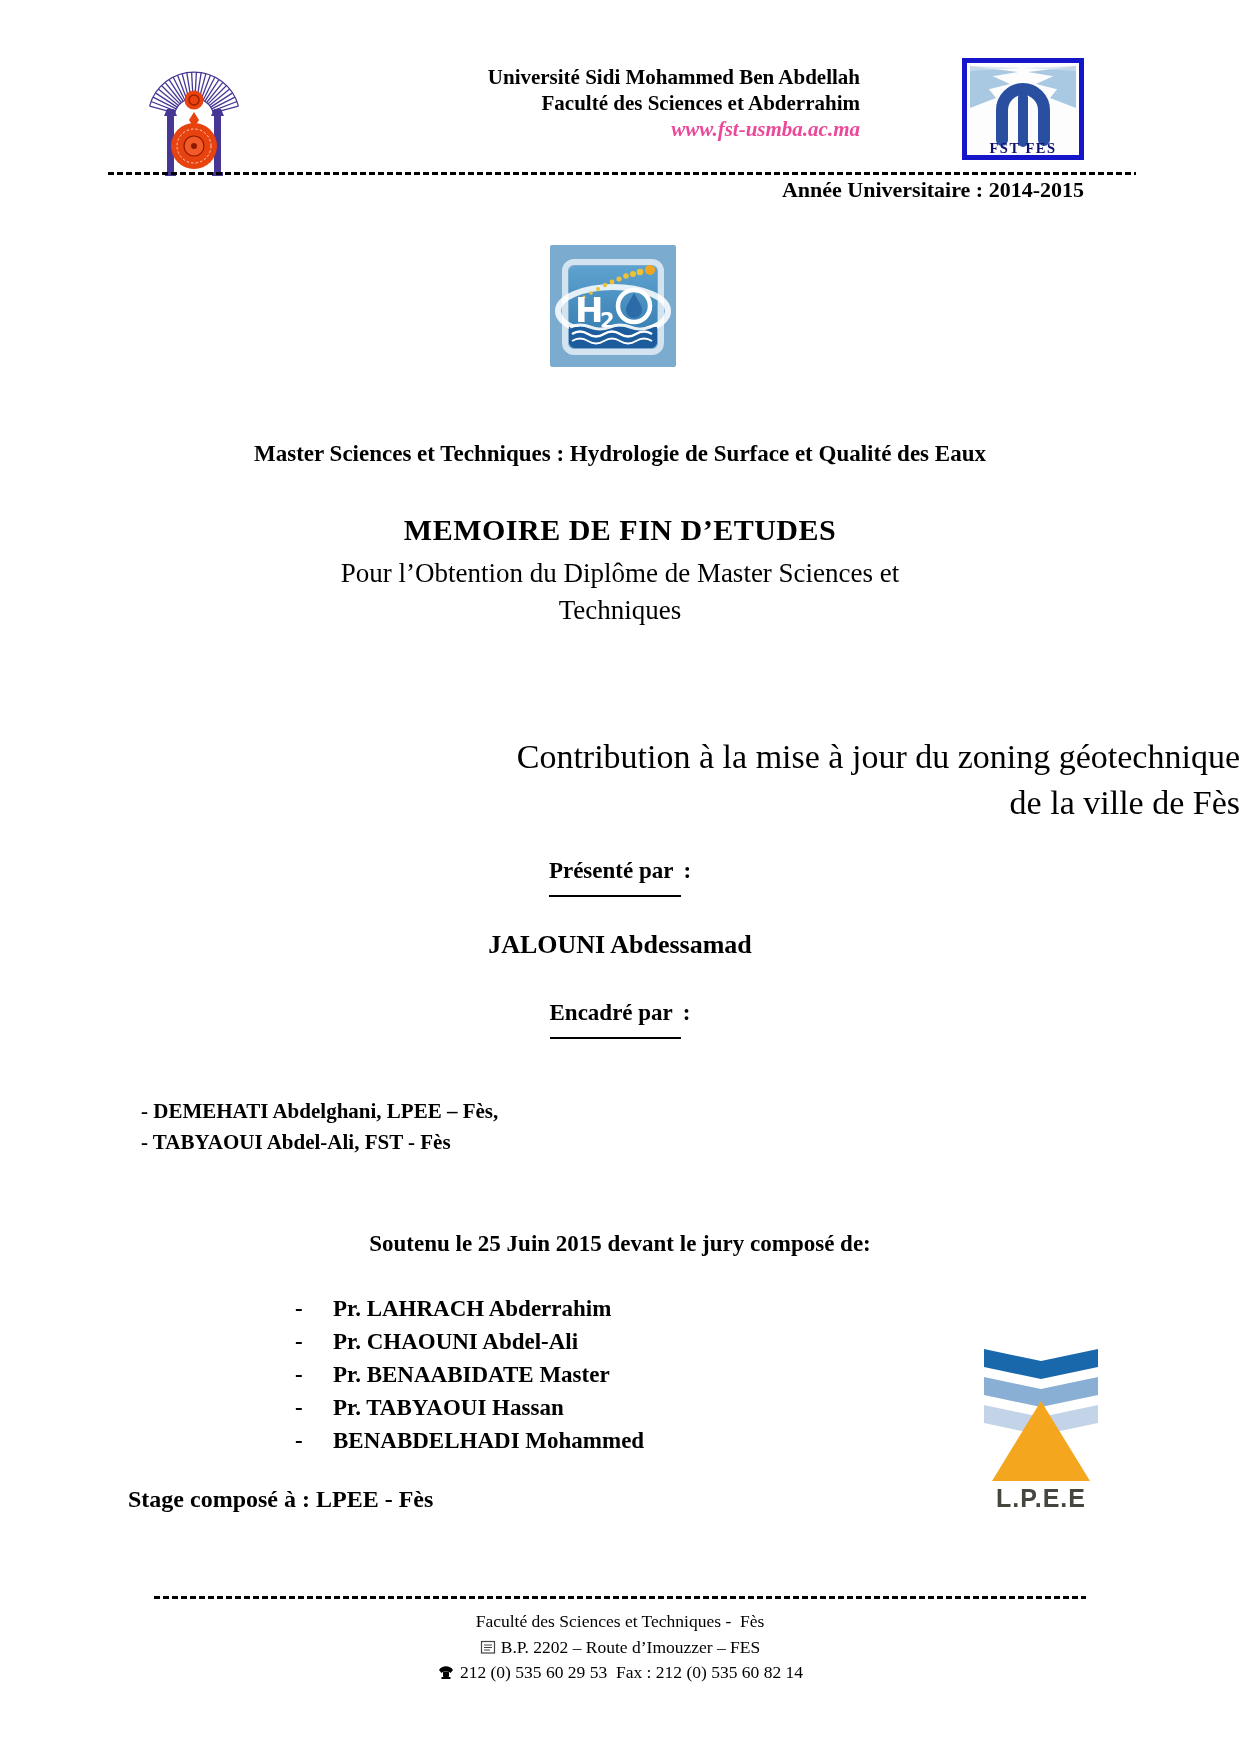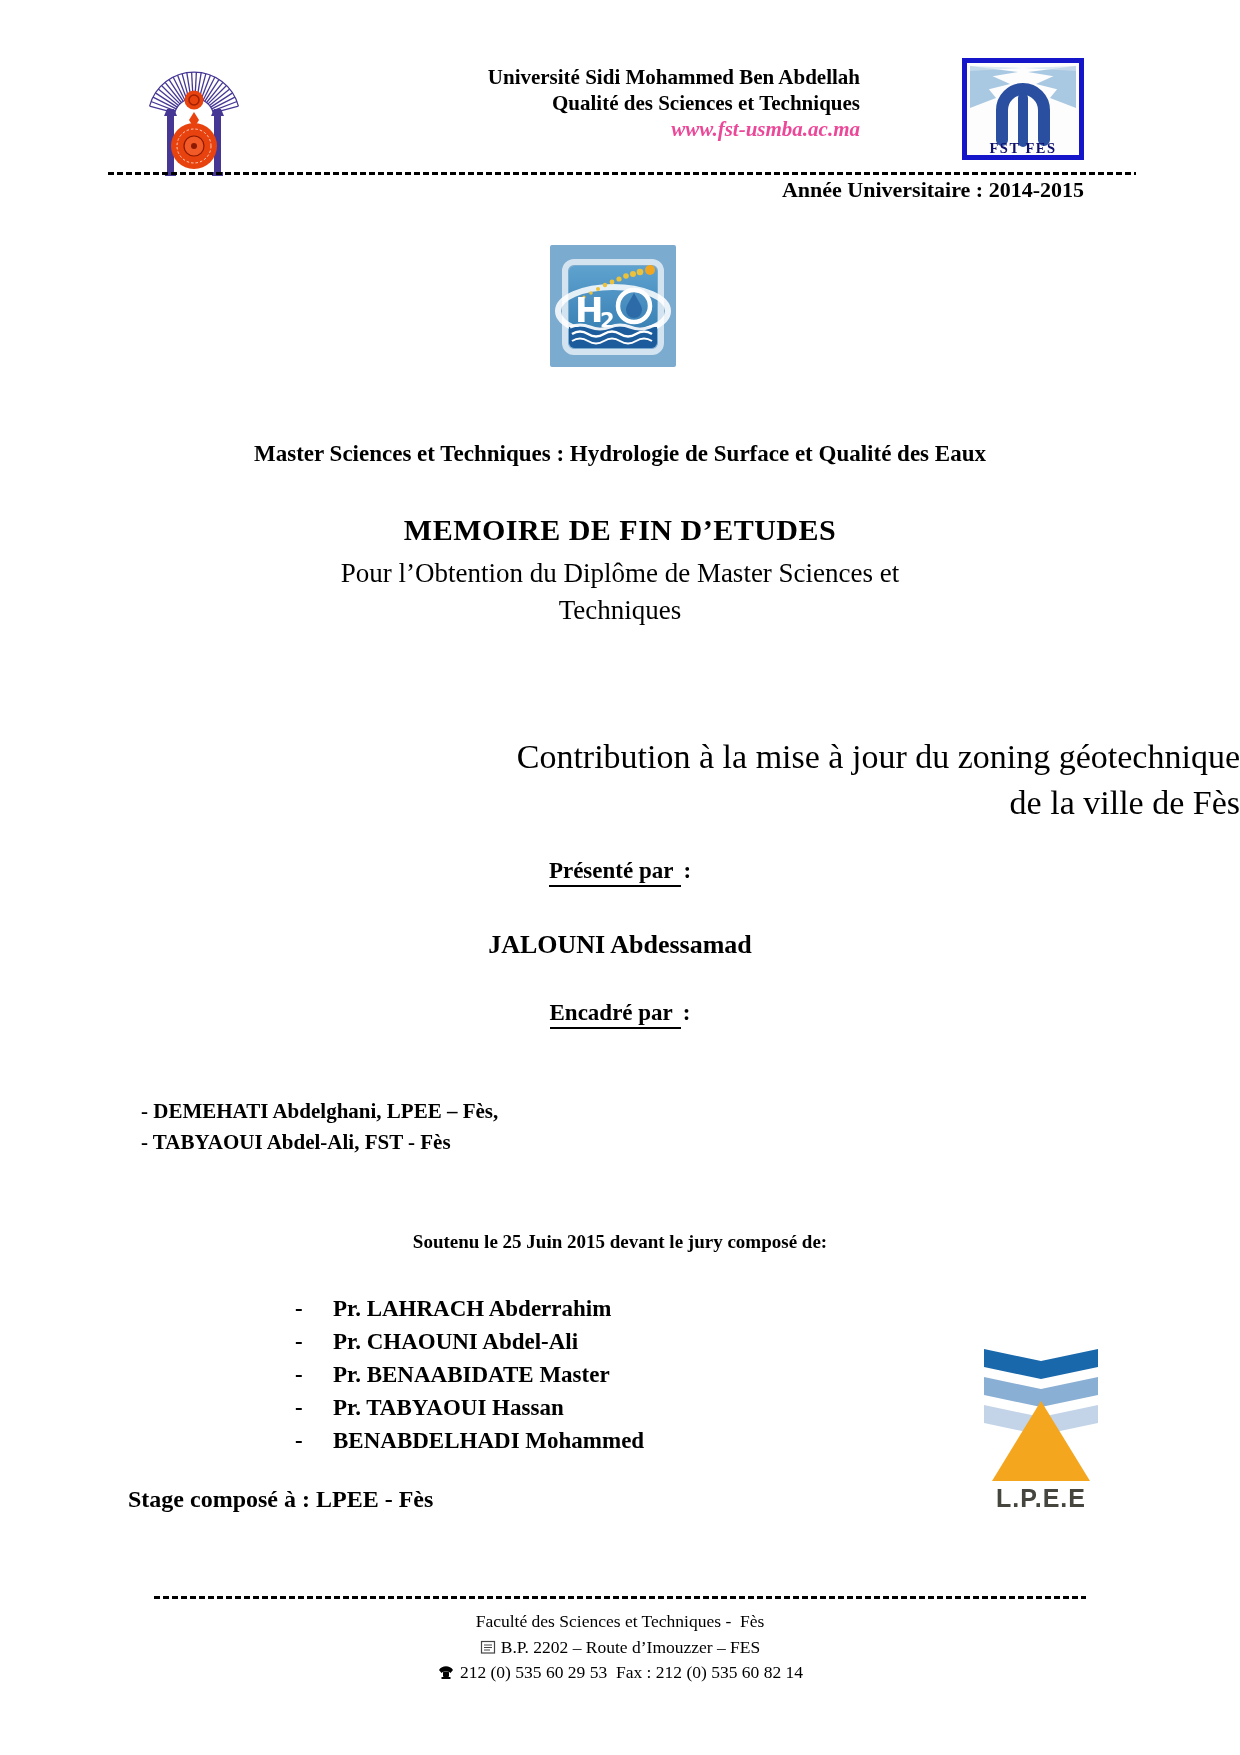--- a/index.html
+++ b/index.html
@@ -23,24 +23,24 @@
 
   
   .program{top:441px;font-size:23px;font-weight:bold;}
   .memoir-heading{top:513px;font-size:30px;font-weight:bold;letter-spacing:.5px;}
   .memoir-sub{top:555px;font-size:27px;line-height:37px;font-weight:normal;}
   .thesis-title{top:734px;font-size:34px;font-weight:normal;line-height:46px;text-align:right;}
   .presented-label,.supervised-label{font-size:23px;font-weight:bold;}
   .presented-label{top:858px;}
   .author{top:930px;font-size:26px;font-weight:bold;}
   .supervised-label{top:1000px;}
-  .ulabel{border-bottom:2.5px solid #000;padding-bottom:2px;padding-right:8px;}
+  .ulabel{border-bottom:2.5px solid #000;padding-bottom:12px;padding-right:8px;}
   .colon{margin-left:2px;}
   .supervisors{top:1096px;left:141px;font-size:21px;font-weight:bold;line-height:31px;}
-  .defense-intro{top:1231px;font-size:19px;font-weight:bold;}
+  .defense-intro{top:1231px;font-size:23px;font-weight:bold;}
   .jury{top:1292px;left:295px;font-size:23px;font-weight:bold;}
   .jury-row{display:flex;line-height:33px;}
   .jury-bullet{width:38px;}
   .internship{top:1486px;left:128px;font-size:24px;font-weight:bold;}
 
   
   .footer{top:1609px;left:0;width:1240px;text-align:center;font-size:17.5px;line-height:25.5px;}
   .footer-line{white-space:pre;}
   .icon-inline{display:inline-block;vertical-align:-2px;margin-right:5px;}
 
@@ -96,21 +96,21 @@
     <circle cx="52" cy="40" r="5" fill="none" stroke="#a02000" stroke-width="1.5"></circle>
     <polygon points="52,52 57,60 52,68 47,60" fill="#e8430f"></polygon>
     <circle cx="52" cy="86" r="23" fill="#e8430f"></circle>
     <circle cx="52" cy="86" r="17" fill="none" stroke="#ffd9cc" stroke-width="1" stroke-dasharray="2.5,2" opacity="0.9"></circle>
     <circle cx="52" cy="86" r="10" fill="#f25a28" stroke="#8c1a00" stroke-width="1.2"></circle>
     <circle cx="52" cy="86" r="3" fill="#8c1a00"></circle>
   </svg>
 
   <div class="abs header-text">
     <div>Université Sidi Mohammed Ben Abdellah</div>
-    <div>Qualité des Sciences et Techniques</div>
+    <div>Faculté des Sciences et Abderrahim</div>
     <div class="website">www.fst-usmba.ac.ma</div>
   </div>
 
   <svg class="abs fst-logo" width="122" height="102" viewBox="0 0 122 102">
     <rect x="2.5" y="2.5" width="117" height="97" fill="#fdfdfd" stroke="#1515c9" stroke-width="5"></rect>
     <g fill="#a9c8e2">
       <polygon points="8,8 56,14 8,22"></polygon>
         <polygon points="8,8 48,26 8,36"></polygon>
         <polygon points="8,8 34,40 8,50"></polygon>
       <polygon points="114,8 66,14 114,22"></polygon>

